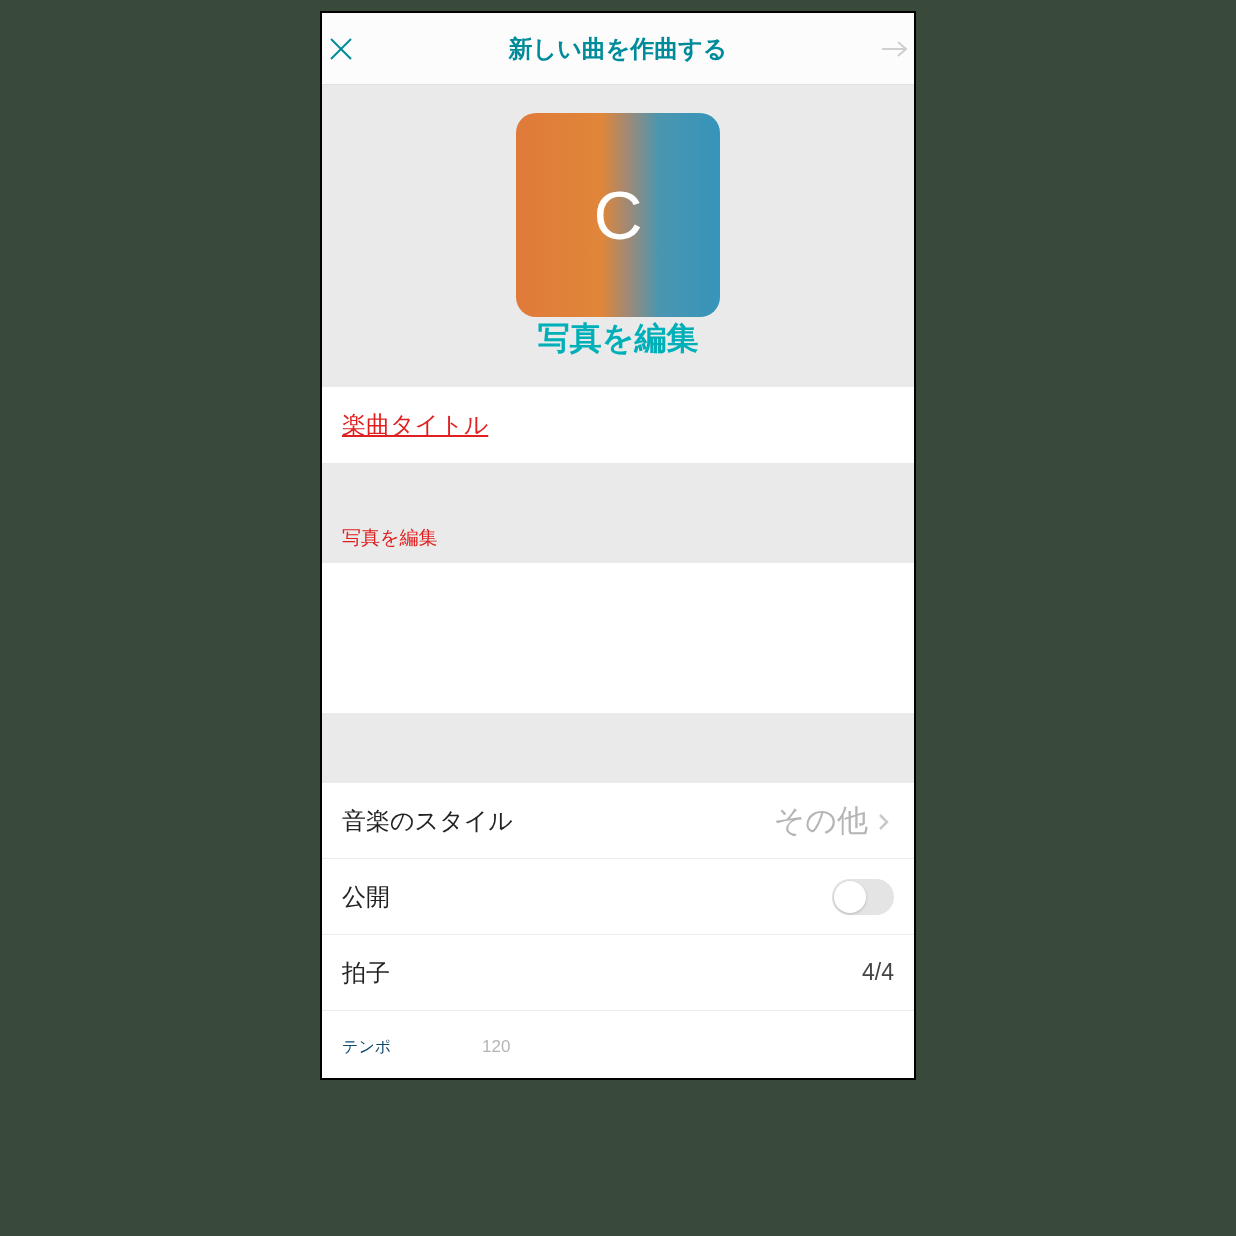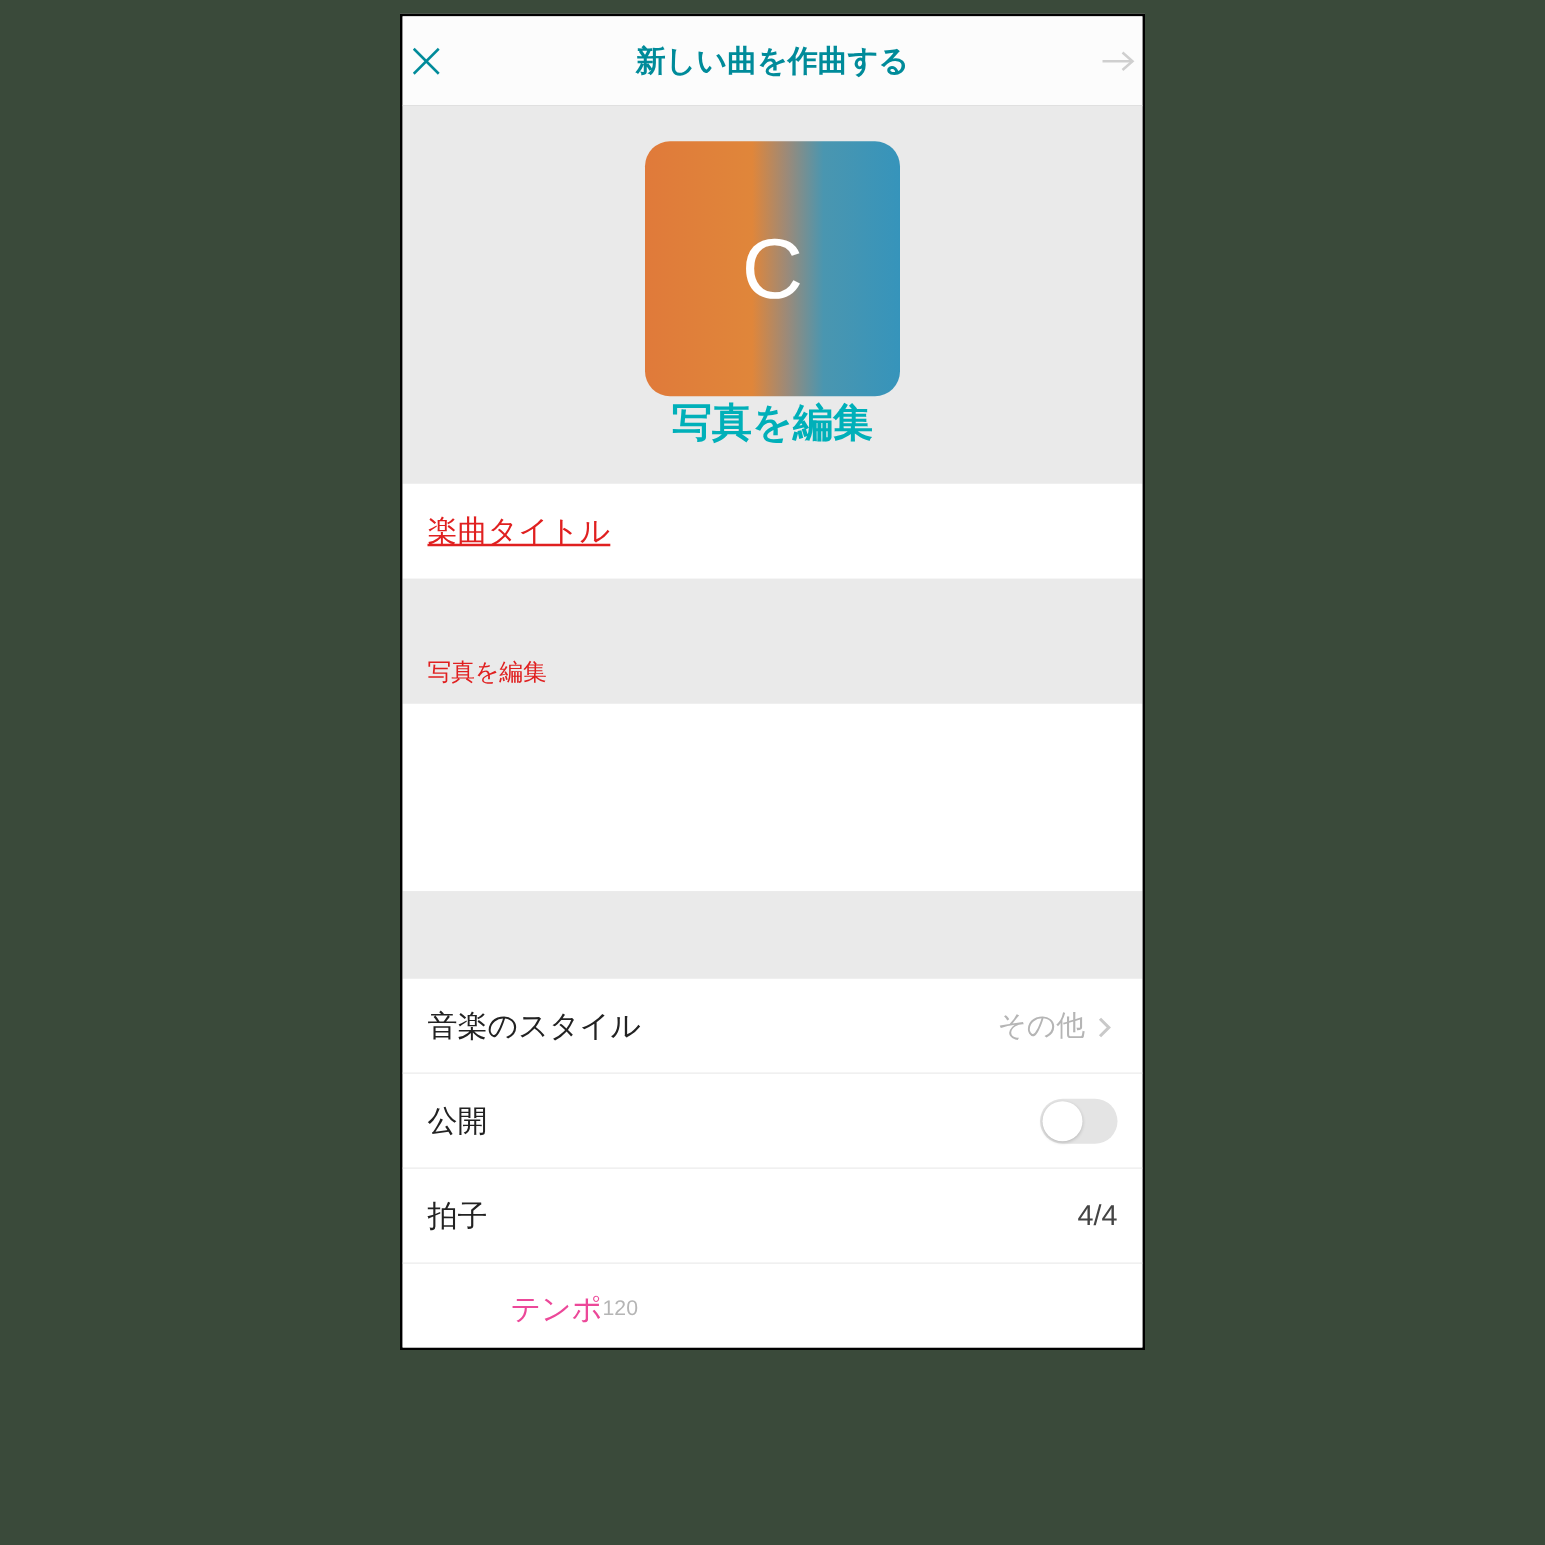--- a/index.html
+++ b/index.html
@@ -107,21 +107,21 @@
       border-bottom: 1px solid #ececec;
     }
     .row:last-child { border-bottom: none; }
     .row-label {
       font-size: 24px;
       color: #222;
       flex-shrink: 0;
     }
     .row-spacer { flex: 1; }
     .row-value {
-      font-size: 23px;
+      font-size: 31px;
       color: #b5b5b5;
     }
     .row-value-dark {
       font-size: 23px;
       color: #444;
       text-align: right;
     }
     .chevron {
       margin-left: 10px;
       width: 16px;
@@ -144,24 +144,23 @@
       left: 2px;
       box-shadow: 0 1px 3px rgba(0,0,0,0.2);
     }
     .tempo-row {
       height: 72px;
       display: flex;
       align-items: center;
       padding: 0 20px;
     }
     .tempo-label {
-      font-size: 24px;
-      color: #ec4899;
+      font-size: 16px;
+      color: #0c4a6e;
       width: 140px;
-      text-align: right;
     }
     .tempo-value {
       font-size: 17px;
       color: #b5b5b5;
     }
   </style>
 </head>
 <body>
 
 <div class="phone">

